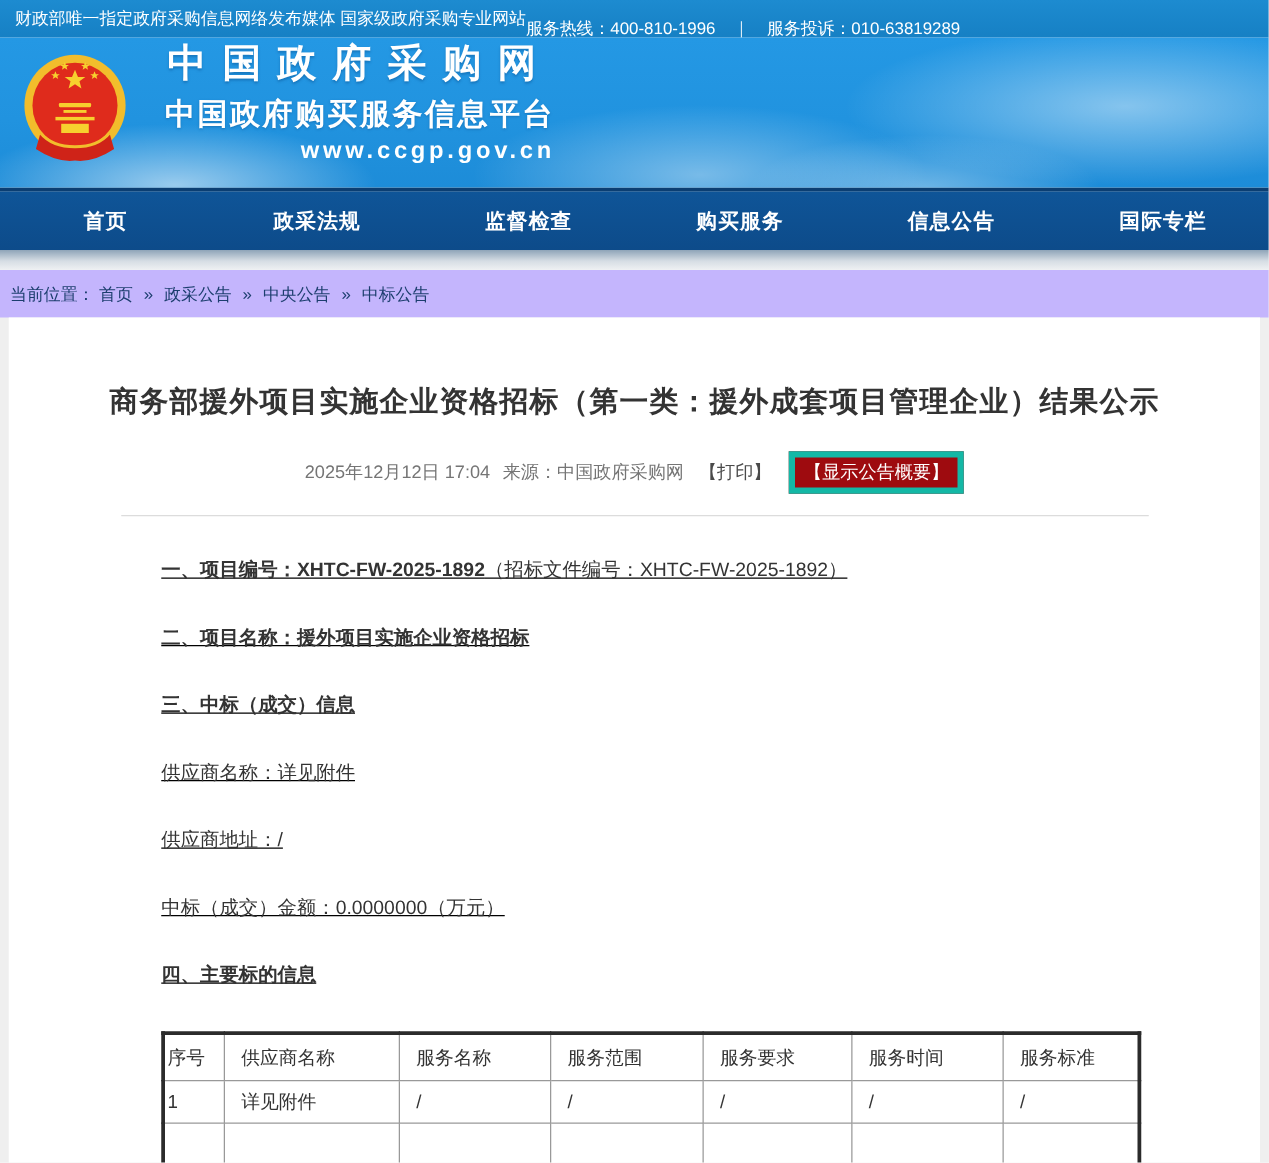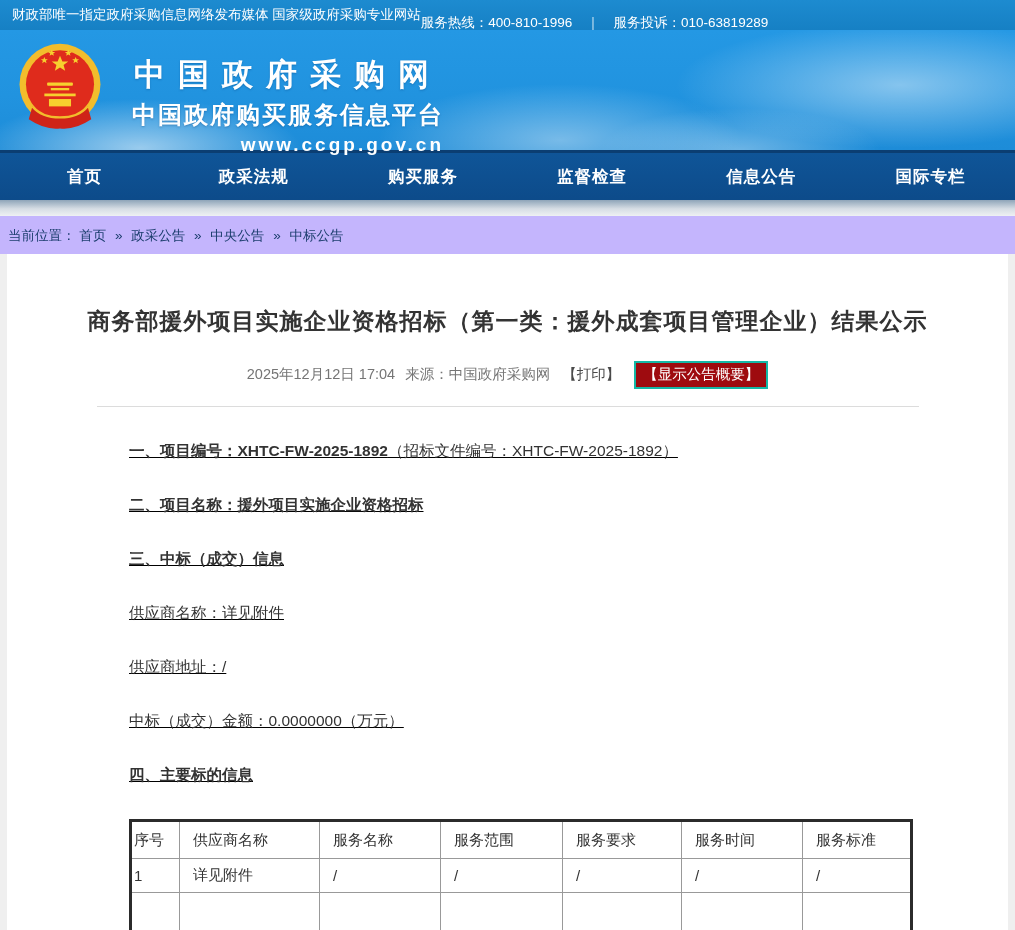--- a/index.html
+++ b/index.html
@@ -23,21 +23,21 @@
     height: 120px; position: relative;
     background:
       radial-gradient(ellipse 230px 70px at 140px 118px, rgba(255,255,255,.55), rgba(255,255,255,0) 70%),
       radial-gradient(ellipse 260px 80px at 560px 110px, rgba(255,255,255,.40), rgba(255,255,255,0) 70%),
       radial-gradient(ellipse 320px 90px at 900px 55px,  rgba(255,255,255,.45), rgba(255,255,255,0) 70%),
       radial-gradient(ellipse 200px 60px at 740px 120px, rgba(255,255,255,.35), rgba(255,255,255,0) 70%),
       linear-gradient(180deg, #2498e4 0%, #2193df 55%, #1d8cd8 100%);
     display: flex; align-items: flex-start;
   }
   .emblem { position: absolute; left: 14px; top: 10px; }
-  .logo-text { margin-left: 132px; padding-top: 24px; color: #fff; text-align: center; }
+  .logo-text { margin-left: 132px; color: #fff; text-align: center; }
   .logo-line1 { font-size: 31px; font-weight: bold; letter-spacing: 13px; white-space: nowrap; text-shadow: 0 1px 2px rgba(0,60,120,.35); }
   .logo-line2 { font-size: 24px; font-weight: bold; letter-spacing: 2px; margin-top: 3px; white-space: nowrap; text-shadow: 0 1px 2px rgba(0,60,120,.35); }
   .logo-line3 { font-size: 19px; font-weight: bold; letter-spacing: 3px; margin-top: 3px; text-align: right; }
 
   
   .mainnav {
     height: 50px; background: linear-gradient(180deg, #0f5598 0%, #0d4b8a 100%);
     border-top: 3px solid #0b3e72;
     display: flex;
   }
@@ -64,21 +64,21 @@
     text-align: center; font-size: 23px; font-weight: bold; color: #333333;
     letter-spacing: 1px; padding: 0 40px;
   }
   .meta-line {
     margin-top: 24px; text-align: center; font-size: 14.5px; color: #757575;
   }
   .meta-line .mdate { margin-right: 6px; }
   .print-link { color: #4a4a4a; margin-left: 8px; text-decoration: none; cursor: pointer; }
   .summary-badge {
     display: inline-block; margin-left: 10px; padding: 2px 7px 3px 7px;
-    background: #9e0b0f; border: 2px solid #14b8a6; color: #ffffff;
+    background: #9e0b0f; border: 5px solid #14b8a6; color: #ffffff;
     font-size: 14.5px; cursor: pointer; text-decoration: none; text-align: right;
   }
   .divider { width: 822px; margin: 17px auto 0 auto; border-bottom: 1px solid #dcdcdc; }
 
   .body-text { margin: 10px 0 18px 122px; text-decoration: underline; }
   .body-text p {
     margin: 34px 0; font-size: 15.5px; color: #333333; line-height: 20px;
   }
   .body-text b { font-weight: bold; }
 
@@ -132,22 +132,22 @@
   <div class="logo-text">
     <div class="logo-line1">中国政府采购网</div>
     <div class="logo-line2">中国政府购买服务信息平台</div>
     <div class="logo-line3">www.ccgp.gov.cn</div>
   </div>
 </div>
 
 <div class="mainnav">
   <a class="nav-item">首页</a>
   <a class="nav-item">政采法规</a>
+  <a class="nav-item">监督检查</a>
   <a class="nav-item">购买服务</a>
-  <a class="nav-item">监督检查</a>
   <a class="nav-item">信息公告</a>
   <a class="nav-item">国际专栏</a>
 </div>
 <div class="nav-shadow"></div>
 
 <div class="breadcrumb">
   <span>当前位置：</span>
   <a>首页</a>
   <span class="crumb-sep">»</span>
   <a>政采公告</a>

